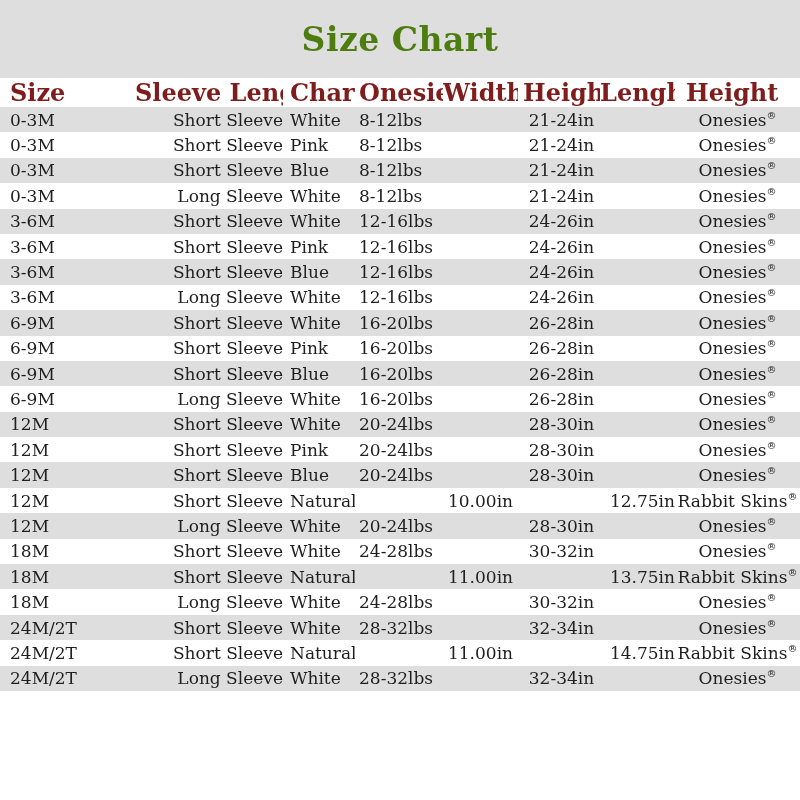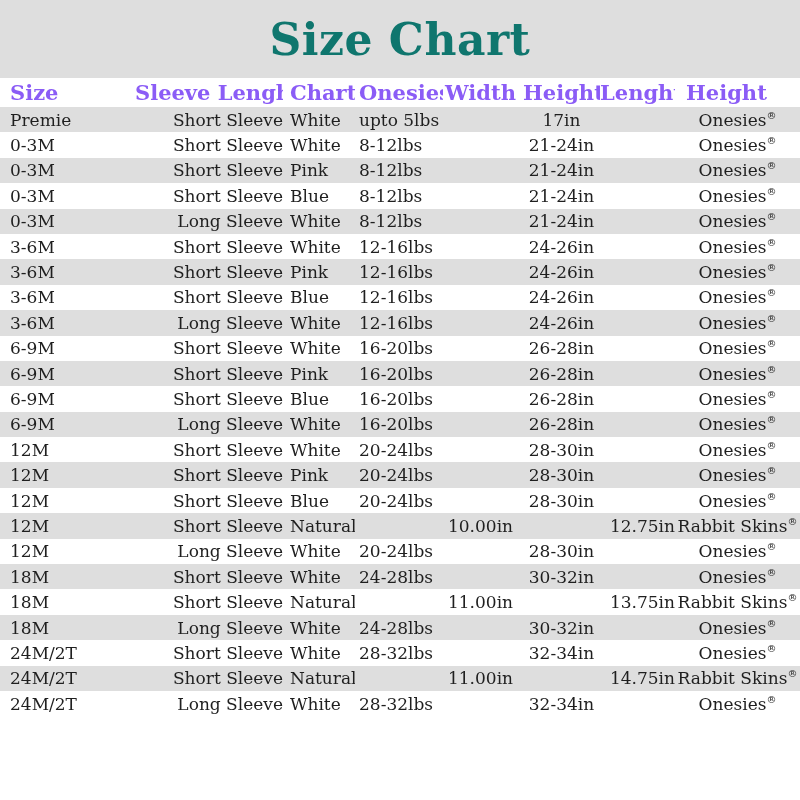--- a/index.html
+++ b/index.html
@@ -17,42 +17,42 @@
   .title-band {
     width: 800px;
     height: 78px;
     background: #dedede;
     display: flex;
     align-items: center;
     justify-content: center;
   }
   .page-title {
     margin: 0;
-    font-size: 44px;
+    font-size: 33px;
     font-weight: bold;
     letter-spacing: 0.5px;
-    color: #0f766e;
+    color: #4d7c0f;
   }
 
   table.size-table {
     width: 800px;
     border-collapse: collapse;
     table-layout: fixed;
   }
   thead tr {
     height: 29px;
     background: #ffffff;
   }
   th {
-    font-size: 21px;
+    font-size: 24px;
     font-weight: bold;
     white-space: nowrap;
     overflow: hidden;
     padding: 0;
-    color: #8b5cf6;
+    color: #7f1d1d;
   }
   tbody tr { height: 25.4px; background: #ffffff; }
   tbody tr:nth-child(odd) { background: #dedede; }
   td {
     font-size: 17px;
     white-space: nowrap;
     overflow: hidden;
     padding: 0;
     vertical-align: middle;
   }
@@ -96,30 +96,20 @@
         <th class="c2">Chart</th>
         <th class="c3">Onesies</th>
         <th class="c4">Width</th>
         <th class="c5">Height</th>
         <th class="c6">Lenght</th>
         <th class="c7">Height</th>
       </tr>
     </thead>
     <tbody>
         <tr>
-          <td class="c0">Premie</td>
-          <td class="c1">Short Sleeve</td>
-          <td class="c2">White</td>
-          <td class="c3">upto 5lbs</td>
-          <td class="c4"></td>
-          <td class="c5">17in</td>
-          <td class="c6"></td>
-          <td class="c7">Onesies<sup>®</sup></td>
-        </tr>
-        <tr>
           <td class="c0">0-3M</td>
           <td class="c1">Short Sleeve</td>
           <td class="c2">White</td>
           <td class="c3">8-12lbs</td>
           <td class="c4"></td>
           <td class="c5">21-24in</td>
           <td class="c6"></td>
           <td class="c7">Onesies<sup>®</sup></td>
         </tr>
         <tr>

